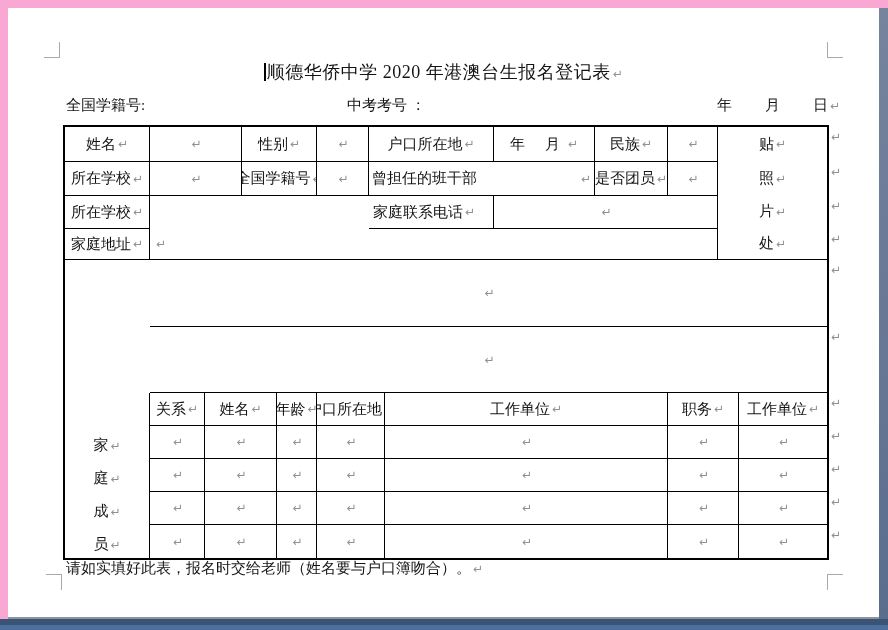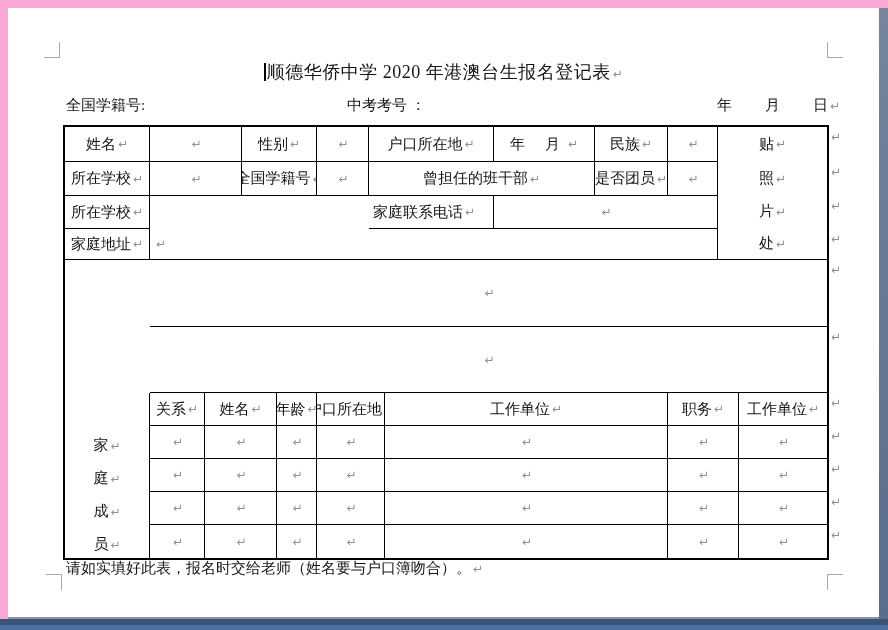--- a/index.html
+++ b/index.html
@@ -31,21 +31,21 @@
   
   .grid{position:absolute;left:55px;top:117px;border:2px solid #000;display:grid;
         grid-template-columns:85px 55px 37px 35px 40px 52px 16px 109px 101px 73px 50px 21px 88px;
         grid-template-rows:35px 34px 33px 31px 67px 66px 33px 33px 33px 33px 33px;
         background:#fff;}
   .cell{border-right:1px solid #000;border-bottom:1px solid #000;display:flex;align-items:center;
         justify-content:center;font-size:15px;white-space:nowrap;overflow:hidden;}
   .cell.no-r{border-right:none;}
   .cell.no-b{border-bottom:none;}
   .cell.left{justify-content:flex-start;padding-left:4px;}
-  .cell.between{padding:0 3px;}
+  .cell.between{justify-content:space-between;padding:0 3px;}
   .two-line{flex-direction:column;justify-content:center;line-height:30px;}
   .photo-cell{flex-direction:column;justify-content:flex-start;}
   .photo-cell .ln{display:flex;align-items:center;justify-content:center;width:100%;}
   .vert-cell{flex-direction:column;justify-content:flex-start;padding-top:36px;line-height:33px;}
   .chk{display:inline-block;width:27px;height:24px;border:1px solid #4d4d4d;border-radius:6px;background:#fff;}
   .chkrow{display:flex;align-items:center;justify-content:space-between;padding:0 3px;}
 
   .row-end-marks .mark{position:absolute;left:823px;margin:0;}
   .note{position:absolute;left:58px;top:551px;font-size:15px;text-align:right;}
 </style>

